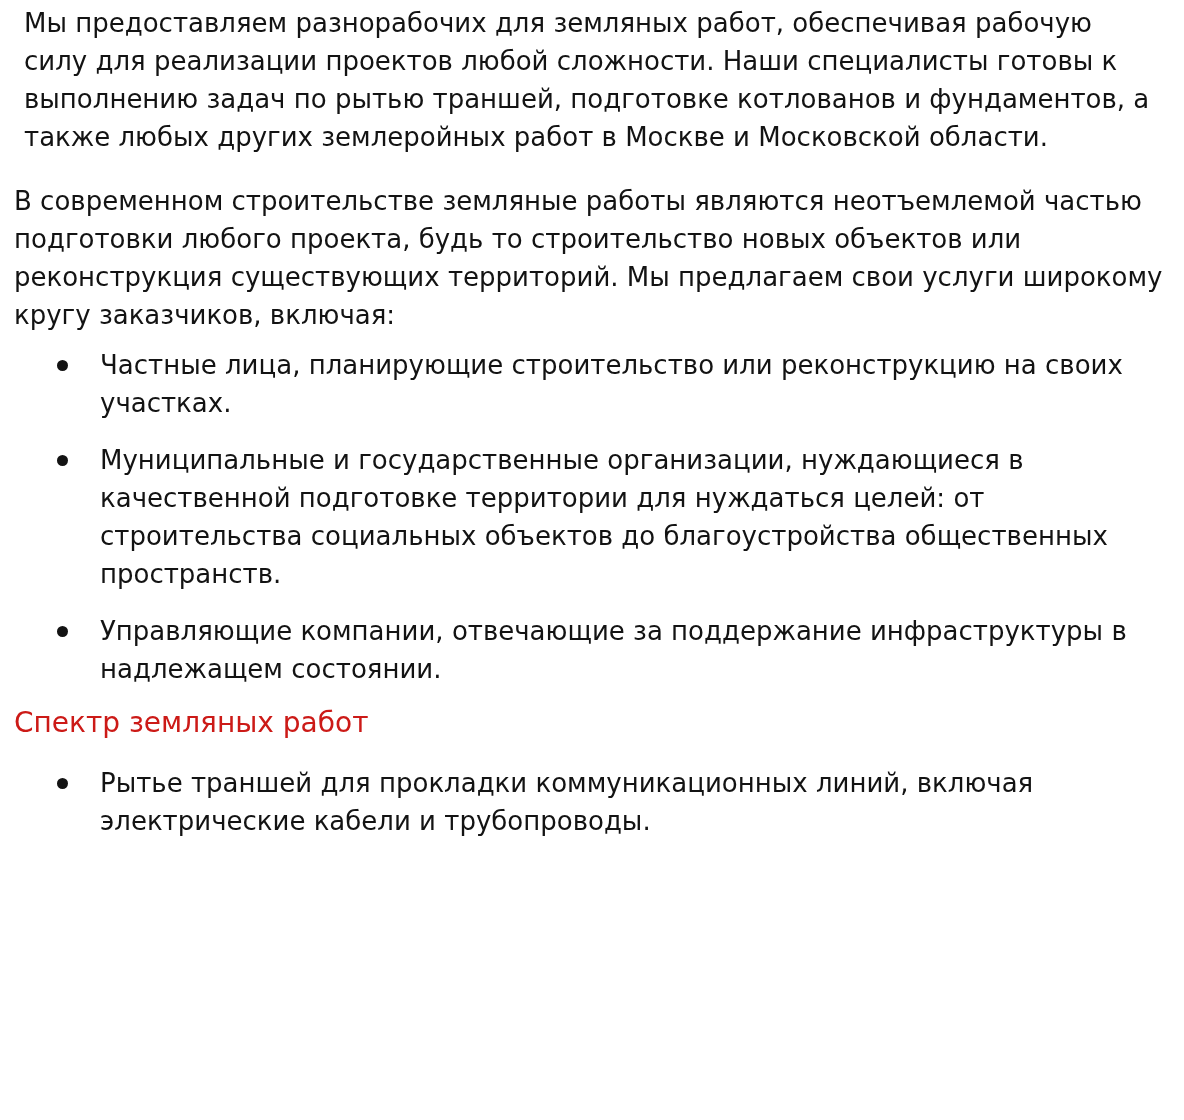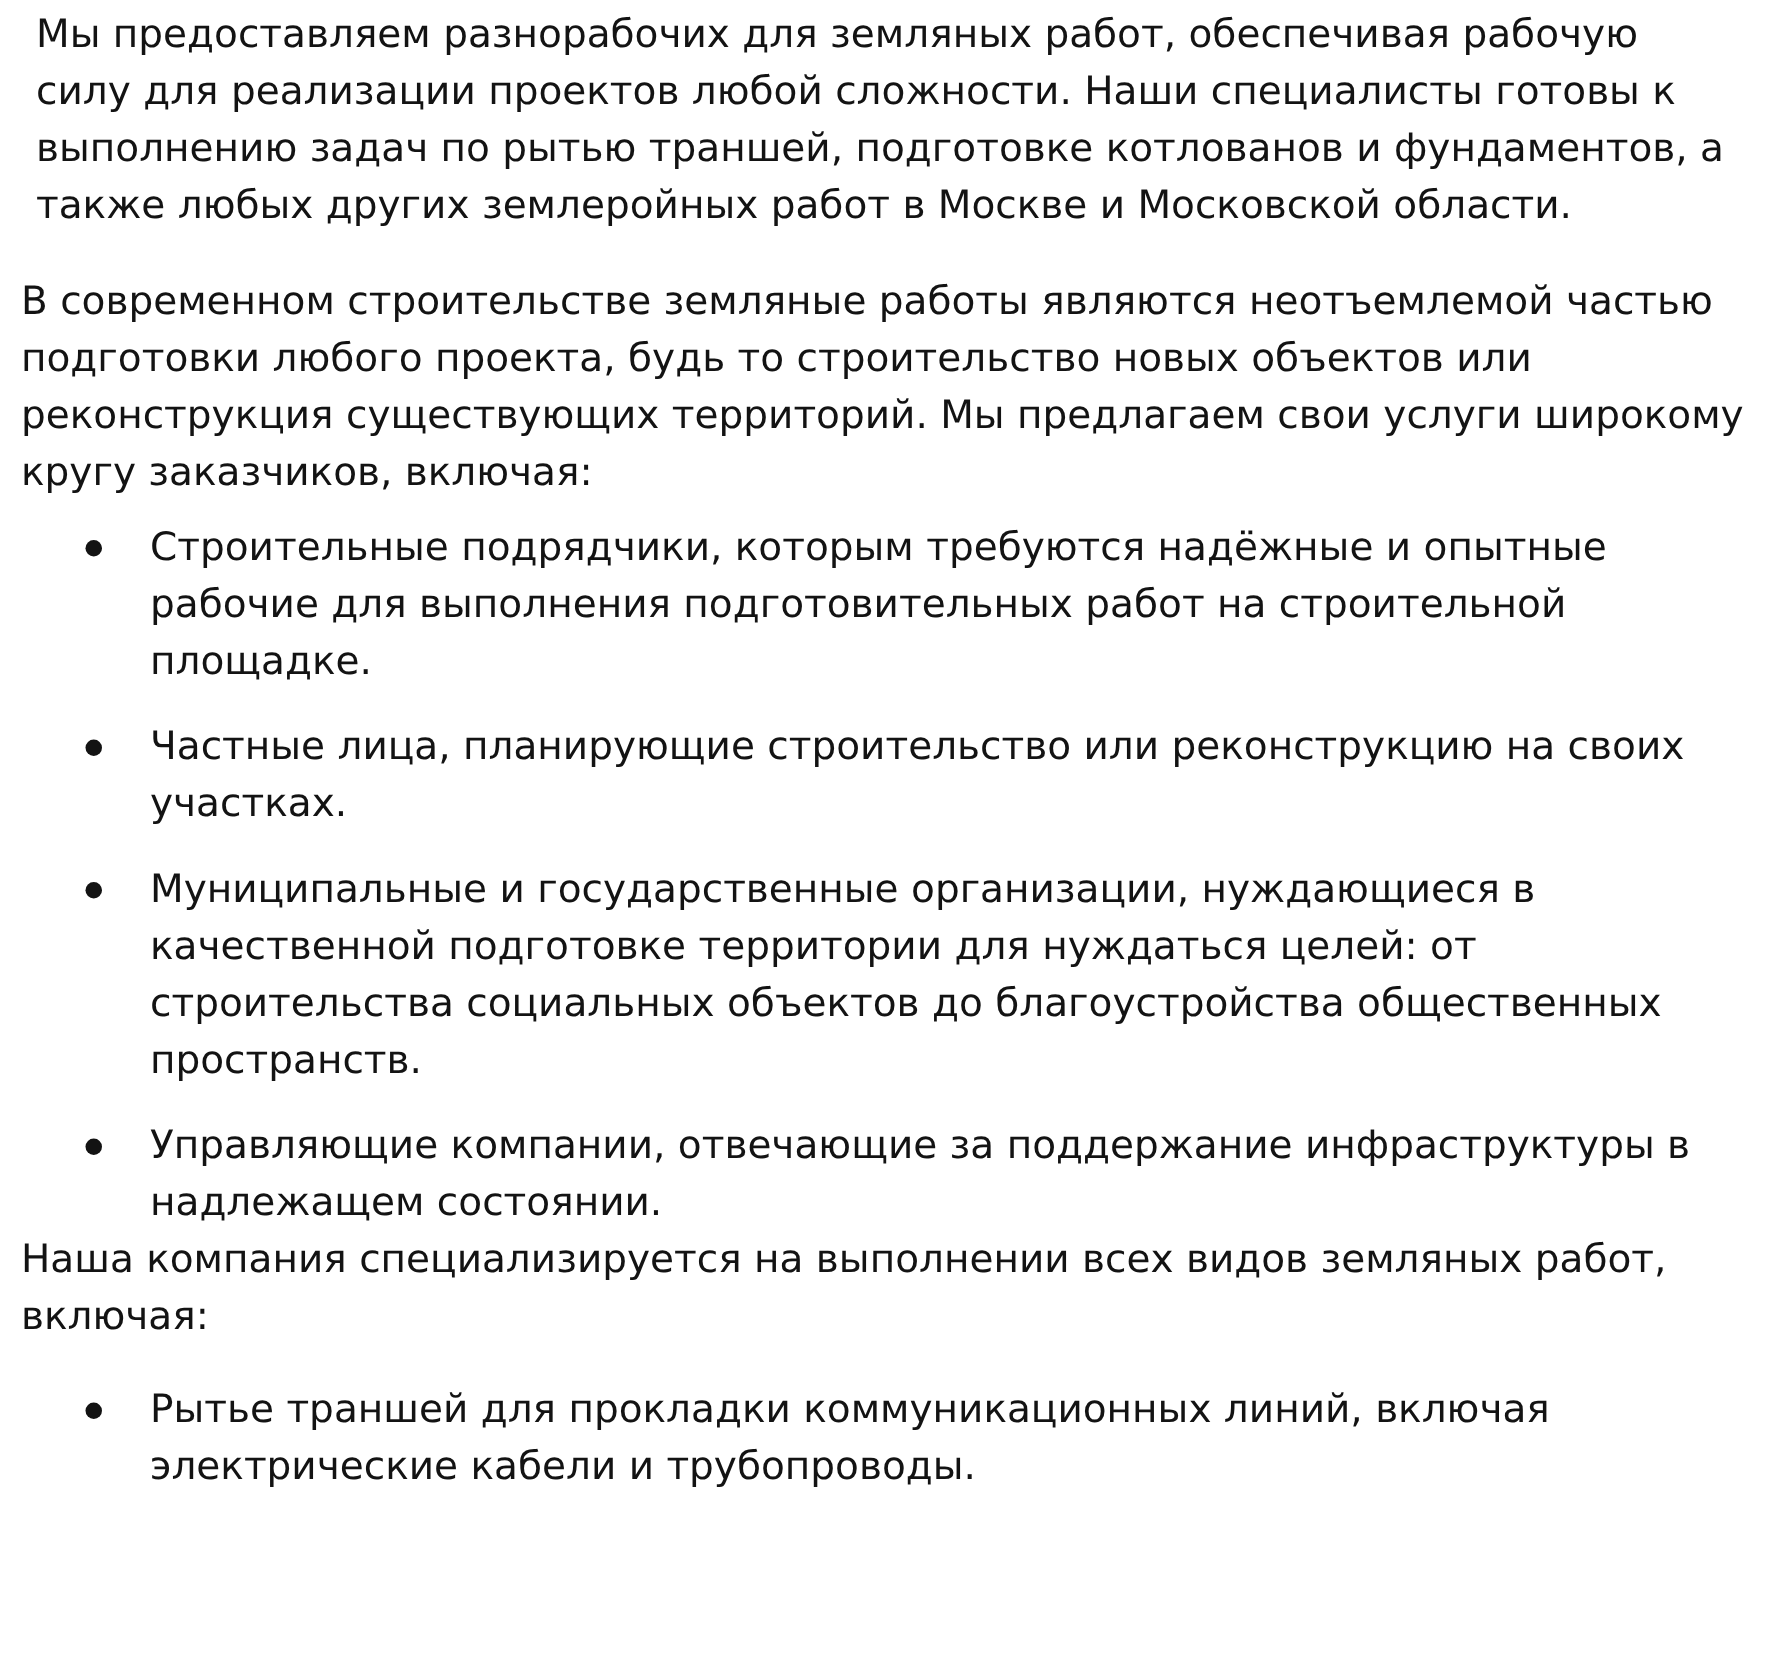--- a/index.html
+++ b/index.html
@@ -66,30 +66,29 @@
 
 <main>
 
   <p class="intro">Мы предоставляем разнорабочих для земляных работ, обеспечивая рабочую силу для реализации проектов любой сложности. Наши специалисты готовы к выполнению задач по рытью траншей, подготовке котлованов и фундаментов, а также любых других землеройных работ в Москве и Московской области.</p>
 
   <section>
 
     <p class="after-heading">В современном строительстве земляные работы являются неотъемлемой частью подготовки любого проекта, будь то строительство новых объектов или реконструкция существующих территорий. Мы предлагаем свои услуги широкому кругу заказчиков, включая:</p>
 
     <ul class="bullet-list">
-      <li>Строительные подрядчики, которым требуются надёжные и опытные рабочие для выполнения подготовительных работ на строительной площадке.</li>
       <li>Частные лица, планирующие строительство или реконструкцию на своих участках.</li>
       <li>Муниципальные и государственные организации, нуждающиеся в качественной подготовке территории для нуждаться целей: от строительства социальных объектов до благоустройства общественных пространств.</li>
       <li>Управляющие компании, отвечающие за поддержание инфраструктуры в надлежащем состоянии.</li>
     </ul>
   </section>
 
   <section>
+    <h2>Спектр земляных работ</h2>
 
-    <p class="after-heading pre-list">Наша компания специализируется на выполнении всех видов земляных работ, включая:</p>
 
     <ul class="bullet-list">
       <li>Рытье траншей для прокладки коммуникационных линий, включая электрические кабели и трубопроводы.</li>
 
     </ul>
   </section>
 
 </main>
 
 </body></html>

